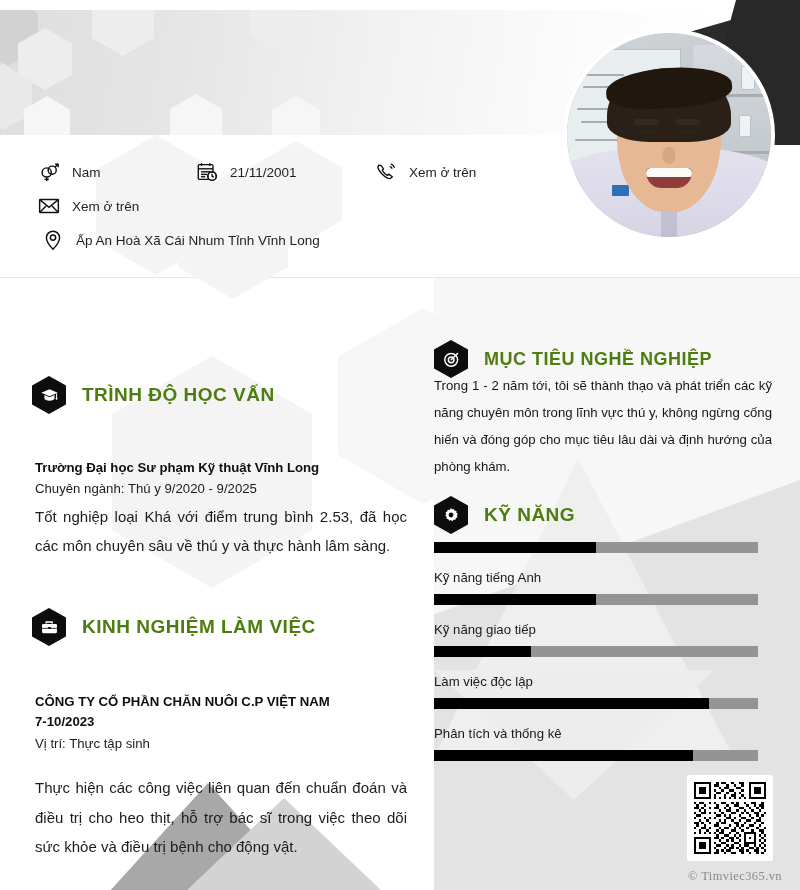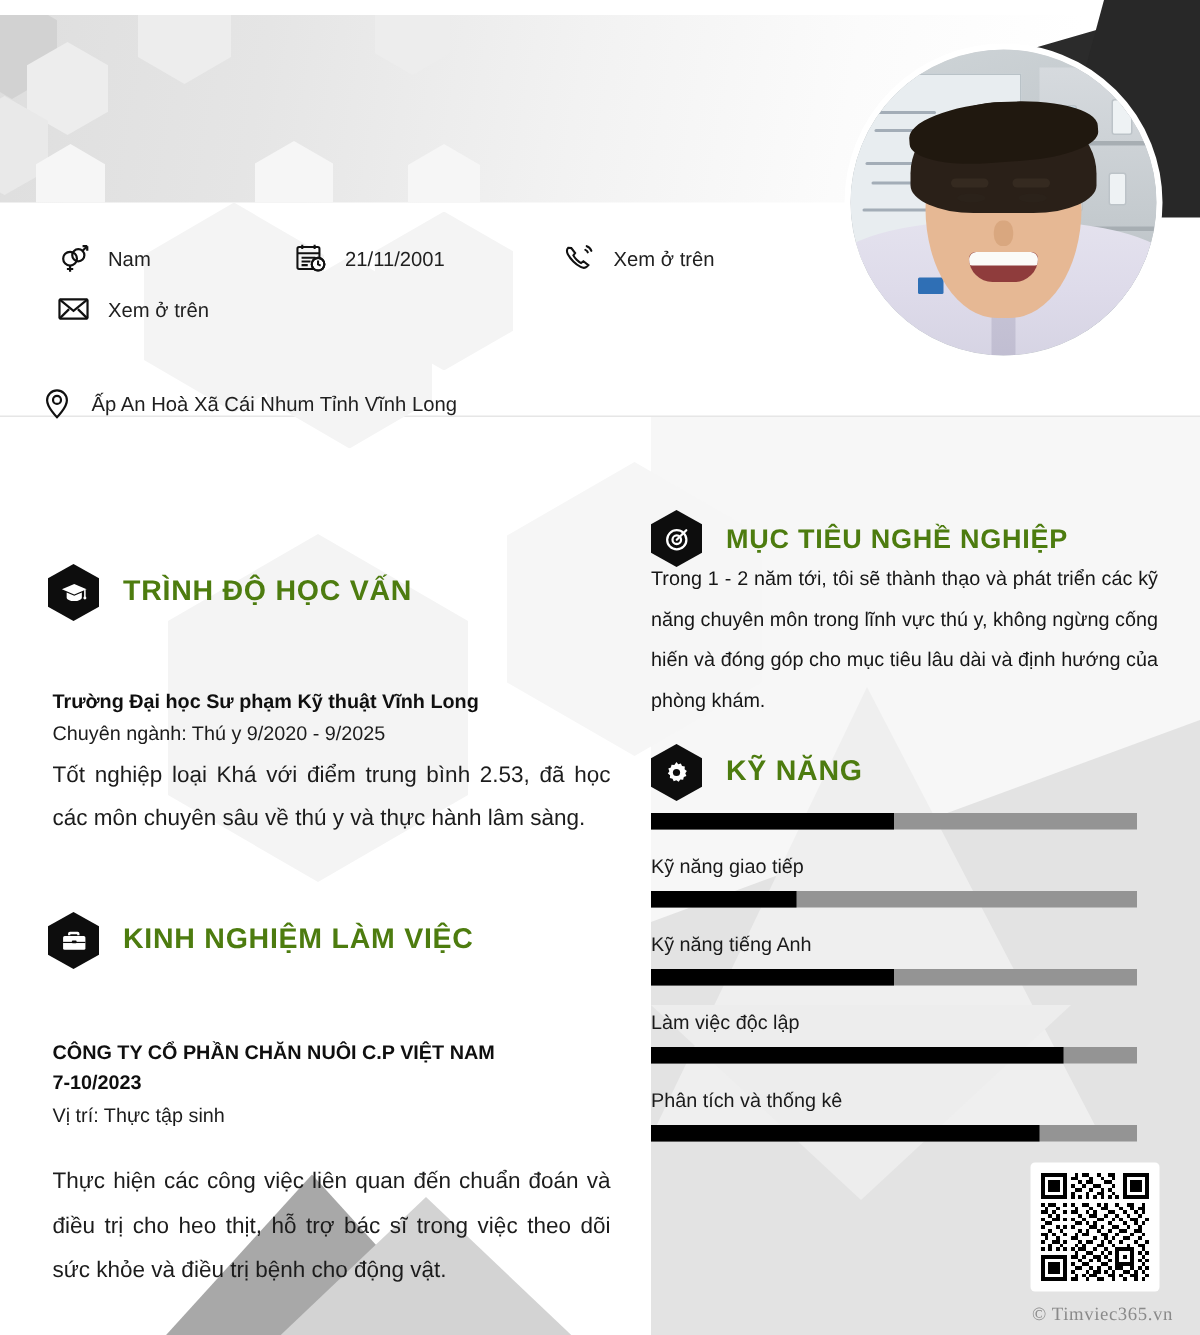--- a/index.html
+++ b/index.html
@@ -333,21 +333,21 @@
         <svg width="22" height="22" viewBox="0 0 24 24" fill="none" stroke="#111" stroke-width="1.6">
           <rect x="1.8" y="5" width="20.4" height="14" rx="0.8"></rect>
           <polyline points="1.8,5 12,13.4 22.2,5"></polyline>
           <line x1="1.8" y1="19" x2="8.8" y2="12.1"></line>
           <line x1="22.2" y1="19" x2="15.2" y2="12.1"></line>
         </svg>
       </span>
       <span class="ci-text">Xem ở trên</span>
     </div>
 
-    <div class="ci" style="left:27px; top:84px;margin-top:29px;">
+    <div class="ci" style="left:42px; top:84px;">
       <span>
         <svg width="22" height="22" viewBox="0 0 24 24" fill="none" stroke="#111" stroke-width="1.6">
           <path d="M12 22s7.2-7.2 7.2-12.4A7.2 7.2 0 0 0 4.8 9.6C4.8 14.8 12 22 12 22z"></path>
           <circle cx="12" cy="9.4" r="2.9"></circle>
         </svg>
       </span>
       <span class="ci-text">Ấp An Hoà Xã Cái Nhum Tỉnh Vĩnh Long</span>
     </div>
   </div>
 
@@ -432,30 +432,30 @@
 
       <div style="position:absolute;left:0px;top:264px;width:330px;">
 
         <div class="skill">
           <div class="bar-track">
             <div class="bar-fill" style="width: 50%;"></div>
           </div>
         </div>
 
         <div class="skill">
+          <div class="skill-label">Kỹ năng tiếng Anh</div>
+          <div class="bar-track">
+            <div class="bar-fill" style="width: 50%;"></div>
+          </div>
+        </div>
+
+        <div class="skill">
           <div class="skill-label">Kỹ năng giao tiếp</div>
           <div class="bar-track">
             <div class="bar-fill" style="width: 30%;"></div>
-          </div>
-        </div>
-
-        <div class="skill">
-          <div class="skill-label">Kỹ năng tiếng Anh</div>
-          <div class="bar-track">
-            <div class="bar-fill" style="width: 50%;"></div>
           </div>
         </div>
 
         <div class="skill">
           <div class="skill-label">Làm việc độc lập</div>
           <div class="bar-track">
             <div class="bar-fill" style="width: 85%;"></div>
           </div>
         </div>
 

